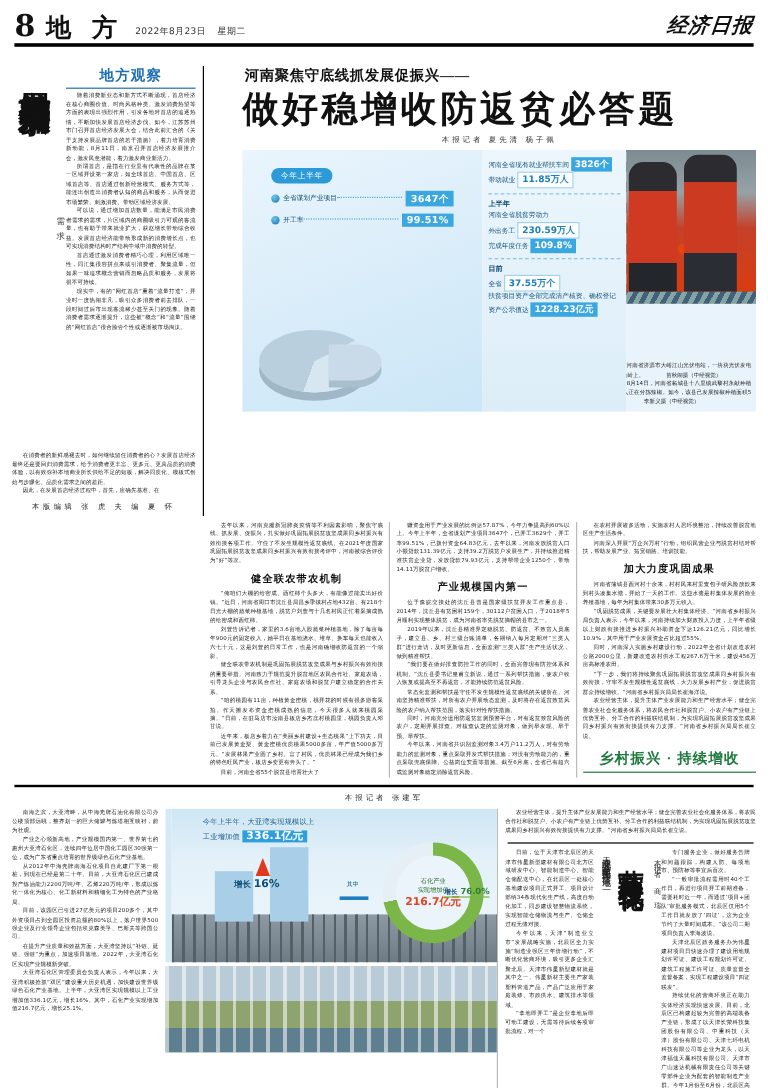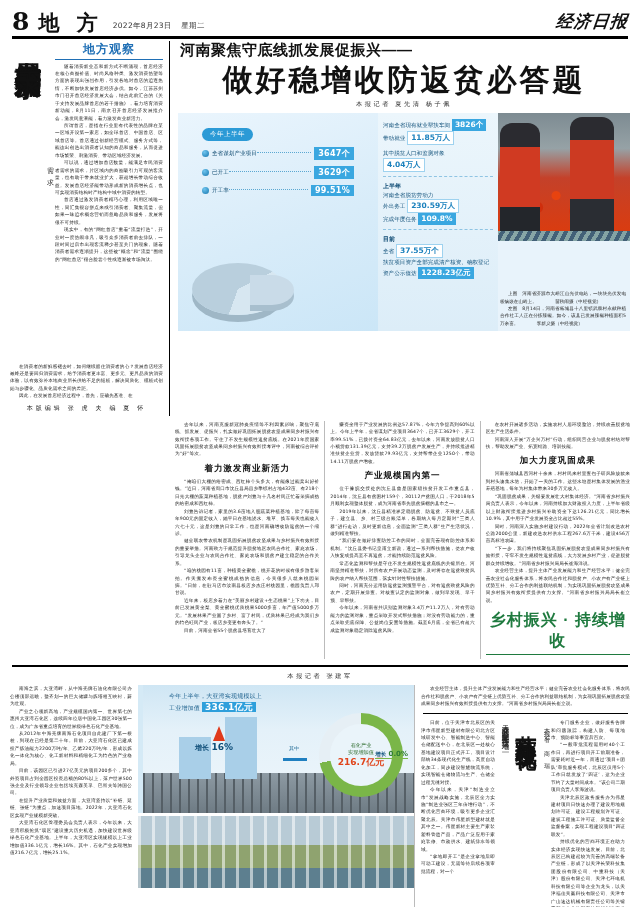--- a/index.html
+++ b/index.html
@@ -14,21 +14,21 @@
   
   .masthead { display:flex; align-items:flex-end; height:34px; padding:6px 2px 0 2px; }
   .pagenum { font-family:"DejaVu Serif","Liberation Serif",serif; font-weight:bold; font-size:25px; line-height:25px; }
   .section-name { font-family:"DejaVu Serif","Liberation Serif",serif; font-weight:bold; font-size:21px; letter-spacing:5px; margin-left:9px; line-height:23px; }
   .dateline { font-size:7.5px; color:#333; margin-left:10px; margin-bottom:3px; letter-spacing:.3px; }
   .dateline .wk { margin-left:7px; }
   .brand { margin-left:auto; font-family:"DejaVu Serif","Liberation Serif",serif; font-weight:bold; font-size:17px; font-style:italic; letter-spacing:1px; margin-bottom:1px; transform:skewX(-6deg); }
   .rule-thick { height:2.5px; background:#000; margin:2px 2px 0 2px; }
 
   
-  .topblock { display:flex; margin-top:2px; }
+  .topblock { display:flex; margin-top:16px;gap:24px; }
   .col-left { width:160px; flex:0 0 160px; padding-right:6px; border-right:1px solid #000; }
   .col-right { flex:1; padding-left:8px; }
 
   
   .vhead-wrap { display:flex; align-items:flex-start; }
   .vhead {
     font-family:"DejaVu Serif","Liberation Serif",serif;
     font-weight:bold; font-size:27px; line-height:1.04;
     width:32px; writing-mode:vertical-rl; text-orientation:upright;
     letter-spacing:1px; height:322px; margin-right:3px;
@@ -37,24 +37,24 @@
   .obs-tag {
     color:#1f6fb5; font-family:"DejaVu Serif","Liberation Serif",serif; font-weight:bold;
     font-size:12px; letter-spacing:1px; text-align:center; border-bottom:1.4px solid #1f6fb5;
     padding-bottom:1px; margin-bottom:3px;
   }
   .body-col { font-size:4.6px; line-height:1.62; text-align:justify; color:#1a1a1a; letter-spacing:.15px; }
   .body-col p { text-indent:9px; }
   .byline-center { text-align:center; font-size:6px; letter-spacing:3px; margin:4px 0 3px; color:#222; }
 
   
-  .kicker { font-family:Liberation Sans, sans-serif; font-weight:bold; font-size:15px; letter-spacing:.5px; padding-left:2px; }
+  .kicker { font-family:Liberation Serif, serif; font-weight:bold; font-size:12px; letter-spacing:.5px; padding-left:2px; }
   .bighead {
     font-family:"DejaVu Serif","Liberation Serif",serif; font-weight:bold;
-    font-size:30px; letter-spacing:3px; text-align:center; margin-top:4px; line-height:1.05;
+    font-size:30px; letter-spacing:3px; text-align:left; margin-top:4px; line-height:1.05;
   }
   .byline-sm { text-align:center; font-size:6.2px; letter-spacing:2.5px; margin:5px 0 4px; color:#333; }
 
   
   .info-row { display:flex; height:218px; gap:0; }
   .info-left {
     width:200px; flex:0 0 200px;
     background:linear-gradient(160deg,#eaf5fd 0%,#d8ecf9 55%,#cbe6f7 100%);
     position:relative; padding:8px 24px;
   }
@@ -109,22 +109,22 @@
   .caption-box { position:absolute; right:4px; bottom:4px; width:126px; font-size:4.6px; line-height:1.6; color:#222; text-align:justify; }
   .caption-box p { text-indent:8px; }
 
   
   .art1-cols { display:flex; margin-top:5px; }
   .art1-col { flex:1; padding:0 5px; border-right:1px solid #bbb; }
   .art1-col:last-child { border-right:none; padding-right:0; }
   .sub-h { font-family:"DejaVu Serif","Liberation Serif",serif; font-weight:bold; font-size:8.5px; text-align:center; letter-spacing:1px; margin:5px 0 3px; }
 
   .tag-green {
-    color:#1f7a3f; font-family:Liberation Sans, sans-serif; font-weight:bold;
-    font-size:16px; letter-spacing:1px; text-align:center; border-bottom:1.6px solid #1f7a3f;
+    color:#1f7a3f; font-family:Liberation Serif, serif; font-weight:bold;
+    font-size:12px; letter-spacing:1px; text-align:center; border-bottom:1.6px solid #1f7a3f;
     padding-bottom:2px; margin:6px 0 4px;
   }
 
   
   .sep-thick { height:2px; background:#000; margin:6px 2px 0; }
   .bighead2 { font-family:"DejaVu Serif","Liberation Serif",serif; font-weight:bold; font-size:29px; letter-spacing:1px; text-align:center; margin-top:8px; }
   .a2-row { display:flex; margin-top:4px; }
   .a2-textcol { width:128px; flex:0 0 128px; padding-right:6px; }
   .a2-center { width:276px; flex:0 0 276px; }
   .a2-right { flex:1; padding-left:6px; border-left:1px solid #bbb; }
@@ -225,50 +225,40 @@
           <span class="pill">今年上半年</span>
 
           <div class="stat-line">
             <span class="dot-ic"></span>
             <span style="font-size:5.6px">全省谋划产业项目</span>
             <span class="lead"></span>
             <span class="val">3647个</span>
           </div>
           <div class="stat-line">
             <span class="dot-ic"></span>
-            <span style="font-size:5.6px">已开工</span>
-            <span class="lead"></span>
-            <span class="val">3629个</span>
-          </div>
-          <div class="stat-line">
-            <span class="dot-ic"></span>
             <span style="font-size:5.6px">开工率</span>
             <span class="lead"></span>
             <span class="val">99.51%</span>
           </div>
 
           <div class="pie-wrap">
             <div class="pie"></div>
             <div class="pie-slice"></div>
           </div>
         </div>
 
         <div class="info-mid">
           <div class="mid-top">
             <div class="mid-blk">
               <span>河南全省现有就业帮扶车间</span>
               <span class="val-sm">3826个</span>
               <br>
               <span>带动就业</span>
               <span class="val-w">11.85万人</span>
             </div>
-            <div class="mid-blk">
-              <span>其中脱贫人口和监测对象</span><br>
-              <span class="val-w">4.04万人</span>
-            </div>
             <div class="hairline"></div>
             <div class="mid-blk">
               <div class="mid-label">上半年</div>
               <div>河南全省脱贫劳动力</div>
               <span>外出务工</span>
               <span class="val-w">230.59万人</span><br>
               <span>完成年度任务</span>
               <span class="val-sm">109.8%</span>
             </div>
             <div class="hairline"></div>
@@ -297,21 +287,21 @@
       </div>
     </div>
   </div>
 
   <div class="art1-cols">
     <div style="width:160px;flex:0 0 160px;"></div>
     <div class="art1-col">
       <div class="body-col">
         <p>去年以来，河南克服新冠肺炎疫情等不利因素影响，聚焦守底线、抓发展、促振兴，扎实做好巩固拓展脱贫攻坚成果同乡村振兴有效衔接各项工作。守住了不发生规模性返贫底线。在2021年度国家巩固拓展脱贫攻坚成果同乡村振兴有效衔接考评中，河南被综合评价为“好”等次。</p>
       </div>
-      <div class="sub-h">着力激发商业新活力</div>
+      <div class="sub-h">健全联农带农机制</div>
       <div class="body-col">
         <p>“俺咱们大棚的给密成、西红柿个头多大，有能像过能卖出好价钱。”近日，河南省周口市沈丘县局昌乡季镇村占地432亩、有218个日光大棚的蔬菜种植基地，脱贫户刘豊与十几名村民正忙着采摘成熟的给密成和西红柿。</p>
         <p>刘豊告诉记者，家里的3.6亩地入股蔬菜种植基地，除了每亩每年900元的固定收入，她平日在基地浇水、堆草、换车每天也能收入六七十元，这是刘豊的日常工作，也是河南确增收防返贫的一个缩影。</p>
         <p>健全联农带农机制是巩固拓展脱贫攻坚成果与乡村振兴有效衔接的重要举措。河南致力于规范提升脱贫地区农民合作社、家庭农场，引导龙头企业与农民合作社、家庭农场和脱贫户建立稳定的合作关系。</p>
         <p>“咱的桃园有11亩，种植黄金蜜桃，桃开花的时候有很多游客采拍。作天搬发布资金蜜桃成熟的信息，今天很多人就来桃园采摘。”日前，在驻马店市汝南县板店乡杰庄村桃园里，桃园负责人邓甘说。</p>
         <p>近年来，板店乡着力在“美丽乡村建设+生态桃果”上下功夫，目前已发展黄金梨、黄金蜜桃优质桃果5000多亩，年产值5000多万元。“发展林果产业圆了乡村、富了村民，优质林果已经成为我们乡的特色旺民产业，板店乡变更有奔头了。”</p>
         <p>目前，河南全省55个脱贫县培育壮大了</p>
       </div>
     </div>
     <div class="art1-col">
@@ -381,21 +371,21 @@
           <div style="position:absolute;left:140px;bottom:52px;width:24px;height:0;border-top:3px solid #1f7fc0;"></div>
           <div class="donut">
             <div class="donut-hole">
               <div class="donut-l1">石化产业</div>
               <div class="donut-l2">实现增加值</div>
               <div class="donut-l3">216.7亿元</div>
             </div>
           </div>
           <div class="g25">
             <span style="font-size:5.5px;color:#14557f">增长</span>
-            <span>0.0%</span>
+            <span>76.0%</span>
           </div>
         </div>
         <div class="a2-photo"></div>
 
       </div>
 
       <div class="a2-right">
         <div class="body-col">
           <p>农业经营主体，提升主体产业发展能力和生产经营水平；健全完善农业社会化服务体系，将农民合作社和脱贫户、小农户有产业链上优势互补、分工合作的利益联结机制，为实现巩固拓展脱贫攻坚成果同乡村振兴有效衔接提供有力支撑。”河南省乡村振兴局局长崔立说。</p>
         </div>

